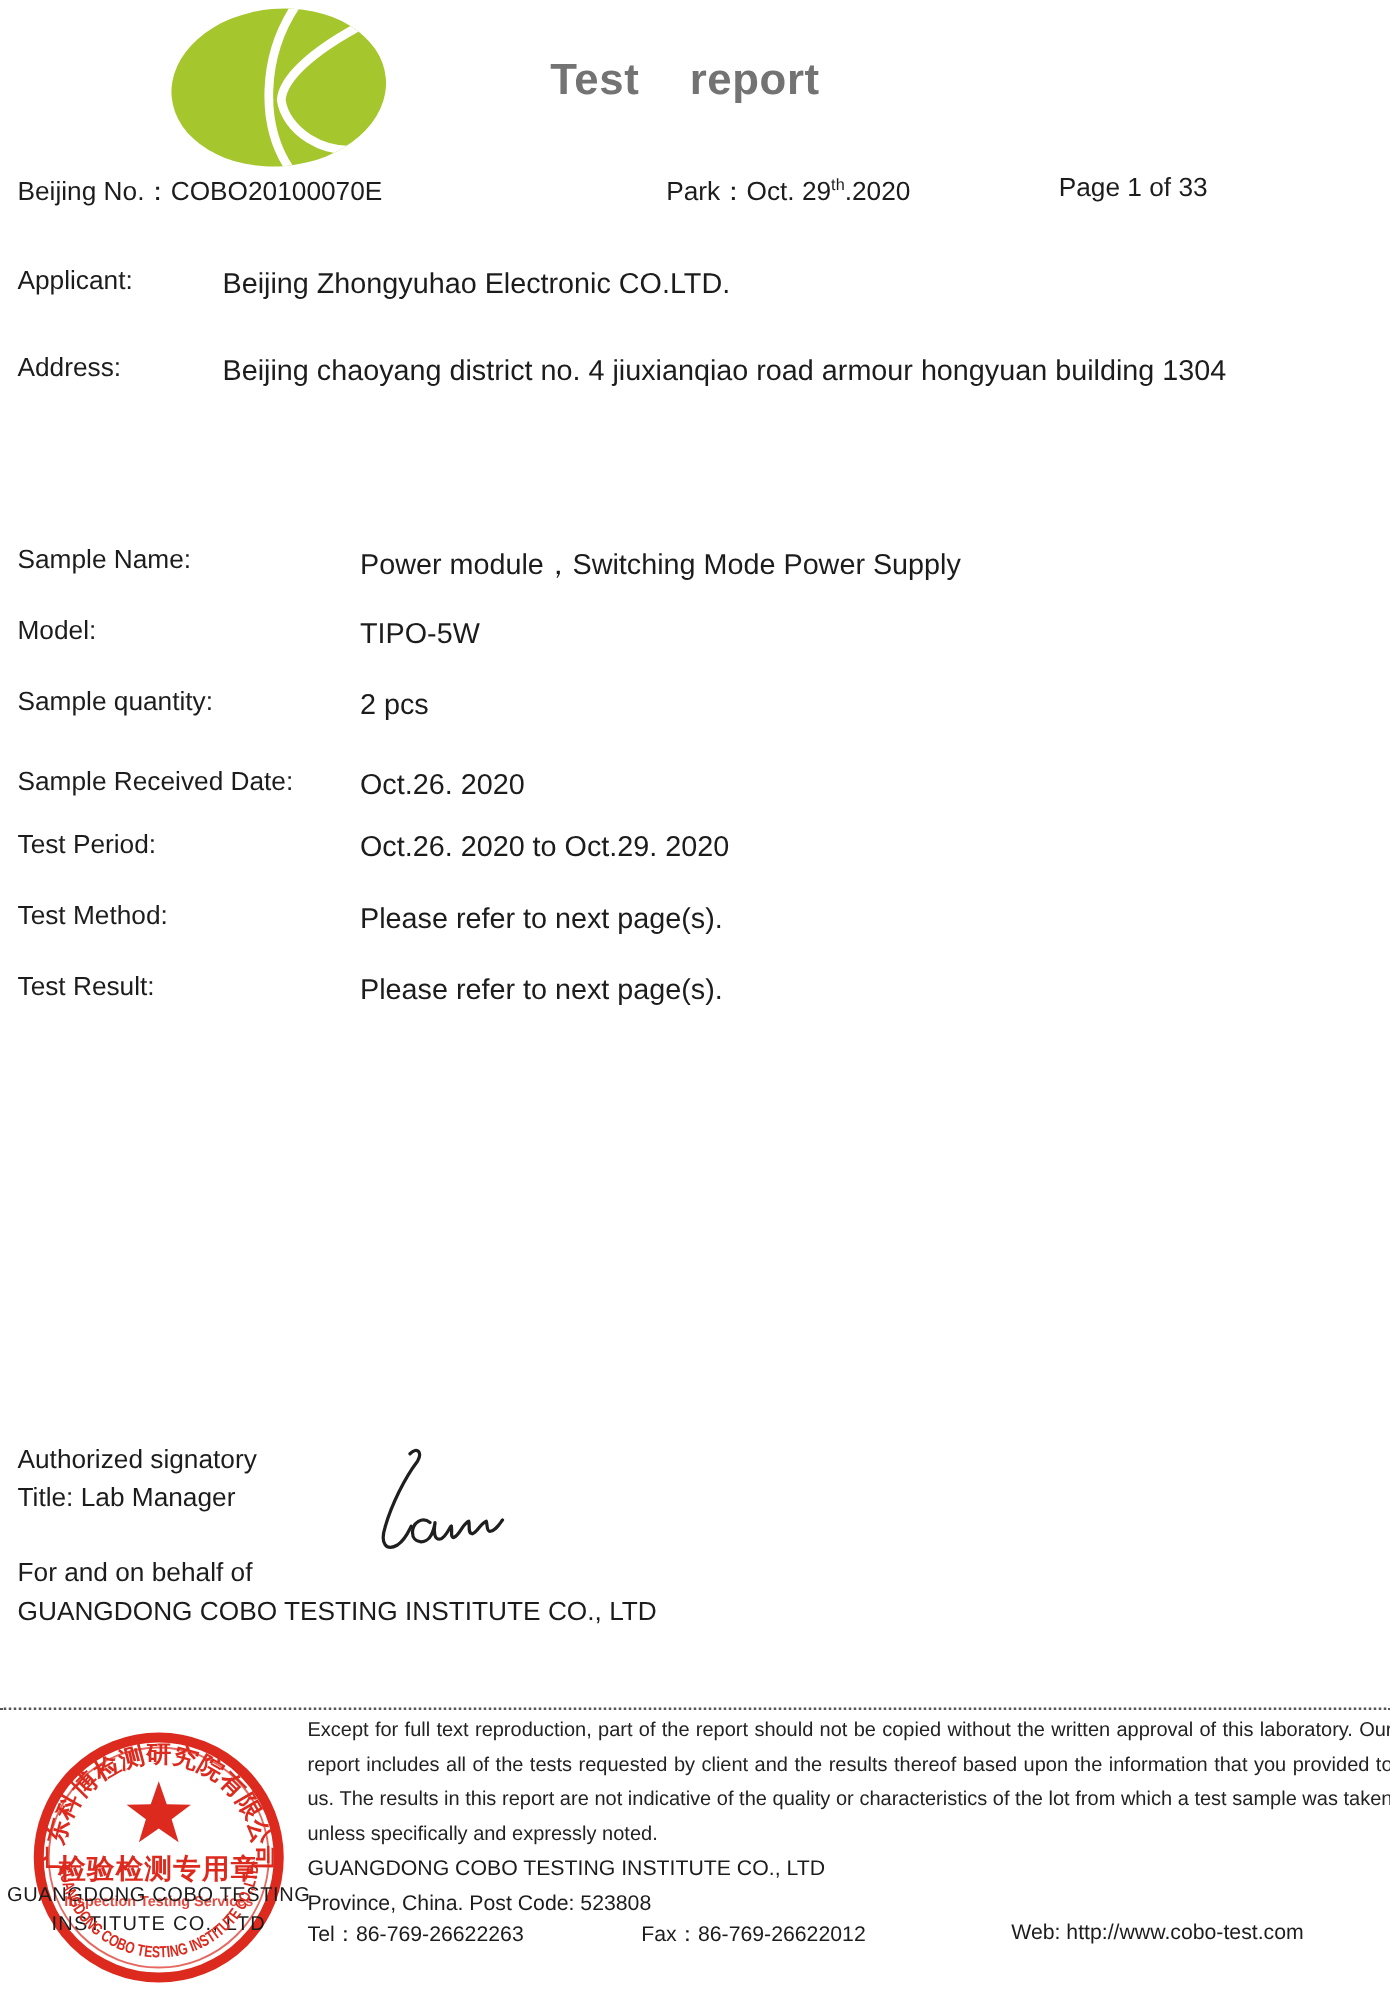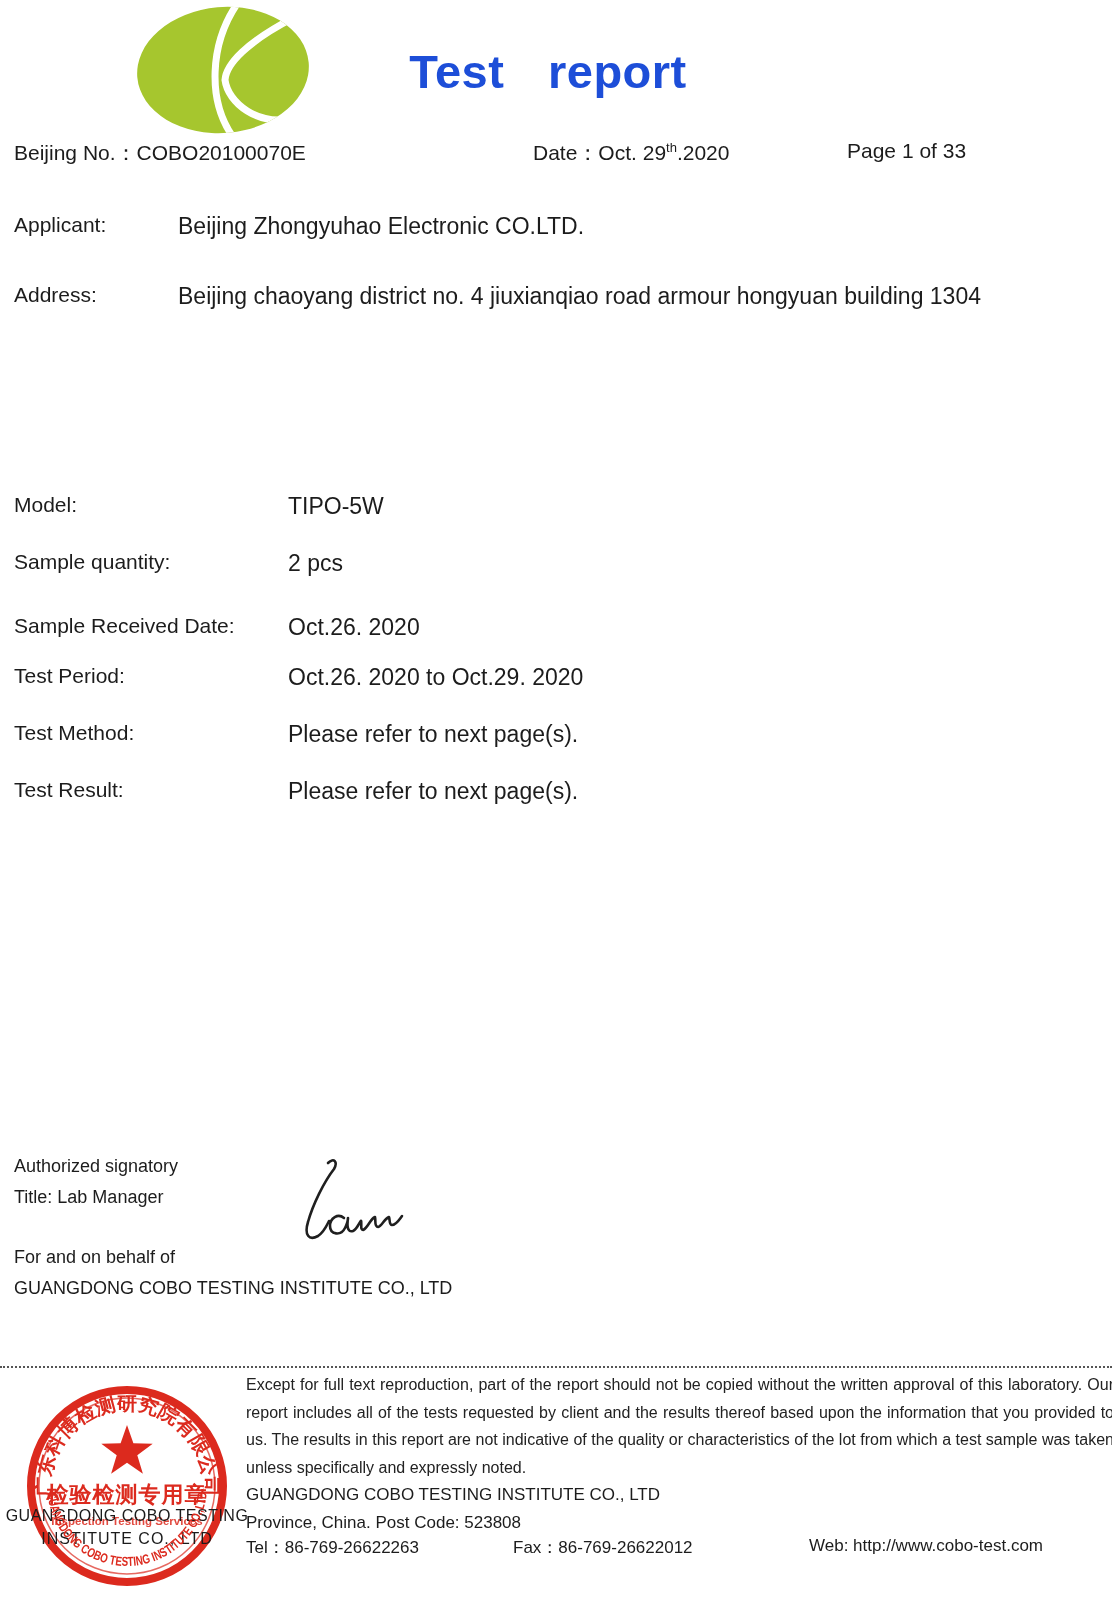--- a/index.html
+++ b/index.html
@@ -5,32 +5,32 @@
   html,body { margin:0; padding:0; background:#888; }
   .page {
     position:relative; width:1112px; height:1600px; margin:0 auto;
     background:#ffffff; overflow:hidden;
     font-family:"Liberation Sans","DejaVu Sans",sans-serif;
     color:#1c1c1c;
   }
   .abs { position:absolute; }
   .title {
     left:0; top:44px; width:1096px; text-align:center;
-    font-size:47px; font-weight:bold; color:#1d4ed8; word-spacing:30px;
+    font-size:35px; font-weight:bold; color:#737373; word-spacing:30px;
     letter-spacing:0.5px;
   }
   .meta { font-size:21px; white-space:nowrap; }
   .meta sup { font-size:13px; }
   .row { left:14px; width:1084px; height:26px; }
   .row .lab { position:absolute; left:0; font-size:21px; white-space:nowrap; }
   .row .val { position:absolute; font-size:23px; white-space:nowrap; }
   .val-party { left:164px; }
   .val-field { left:274px; }
   .statement { left:14px; font-size:21px; white-space:nowrap; }
-  .sig-text { left:14px; font-size:18px; white-space:nowrap; }
+  .sig-text { left:14px; font-size:21px; white-space:nowrap; }
   .divider { left:0; top:1366px; width:1112px; height:0; border-top:2px dotted #555; }
   .footer-block { left:246px; top:1371px; width:868px; }
   .disclaimer {
     margin:0; font-size:16px; line-height:27.5px; text-align:justify; color:#222;
   }
   .footer-line { font-size:17px; line-height:27.5px; white-space:nowrap; }
   .tel-row { position:relative; height:27.5px; }
   .tel-row span { position:absolute; top:0; font-size:17px; white-space:nowrap; }
   .tel-pos { left:0; } .fax-pos { left:267px; } .web-pos { left:563px; }
   svg text { font-family:"Liberation Sans","DejaVu Sans",sans-serif; }
@@ -49,33 +49,37 @@
     <ellipse cx="90" cy="66" rx="86" ry="63" transform="rotate(-5 90 66)" fill="#a6c62e"></ellipse>
     <g clip-path="url(#lc)" stroke="#ffffff" stroke-width="7" fill="none">
       <path d="M 104,0 C 77,40 74,96 100,133"></path>
       <path d="M 160,14 C 114,38 93,60 92,76 C 95,99 125,123 162,114"></path>
     </g>
   </svg>
 
   <div class="abs title">Test report</div>
 
   <div class="abs meta" style="left:14px; top:139px;"><span>Beijing No.：</span><span>COBO20100070E</span></div>
-  <div class="abs meta" style="left:533px; top:139px;"><span>Date：</span><span>Oct. 29</span><sup>th</sup><span>.2020</span></div>
+  <div class="abs meta" style="left:533px; top:139px;"><span>Park：</span><span>Oct. 29</span><sup>th</sup><span>.2020</span></div>
   <div class="abs meta" style="left:847px; top:139px;">Page 1 of 33</div>
 
   <div class="abs row" style="top:213px;">
     <span class="lab">Applicant:</span>
     <span class="val val-party">Beijing Zhongyuhao Electronic CO.LTD.</span>
   </div>
   <div class="abs row" style="top:283px;">
     <span class="lab">Address:</span>
     <span class="val val-party">Beijing chaoyang district no. 4 jiuxianqiao road armour hongyuan building 1304</span>
   </div>
 
 
+  <div class="abs row" style="top:436px;">
+    <span class="lab">Sample Name:</span>
+    <span class="val val-field">Power module，Switching Mode Power Supply</span>
+  </div>
   <div class="abs row" style="top:493px;">
     <span class="lab">Model:</span>
     <span class="val val-field">TIPO-5W</span>
   </div>
   <div class="abs row" style="top:550px;">
     <span class="lab">Sample quantity:</span>
     <span class="val val-field">2 pcs</span>
   </div>
   <div class="abs row" style="top:614px;">
     <span class="lab">Sample Received Date:</span>

